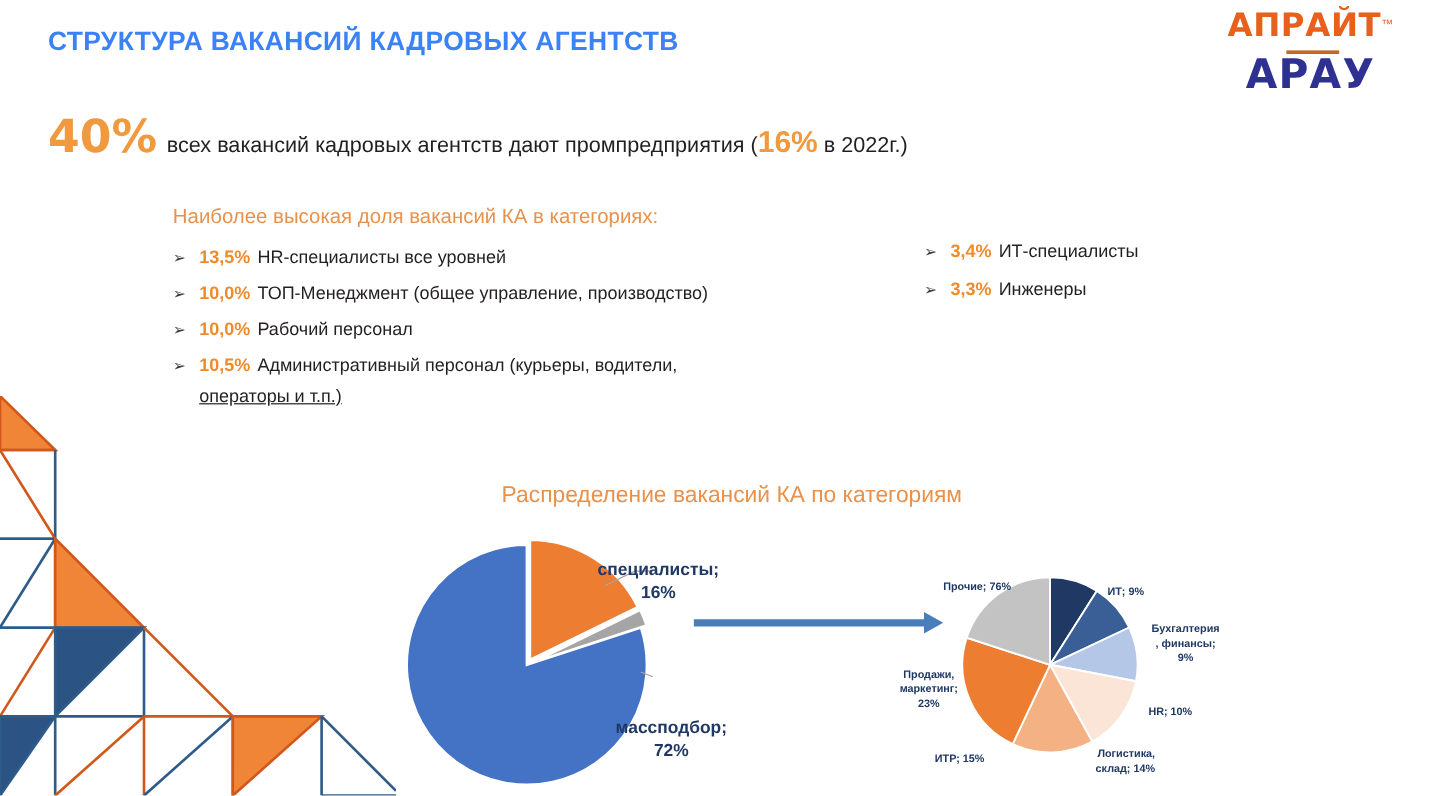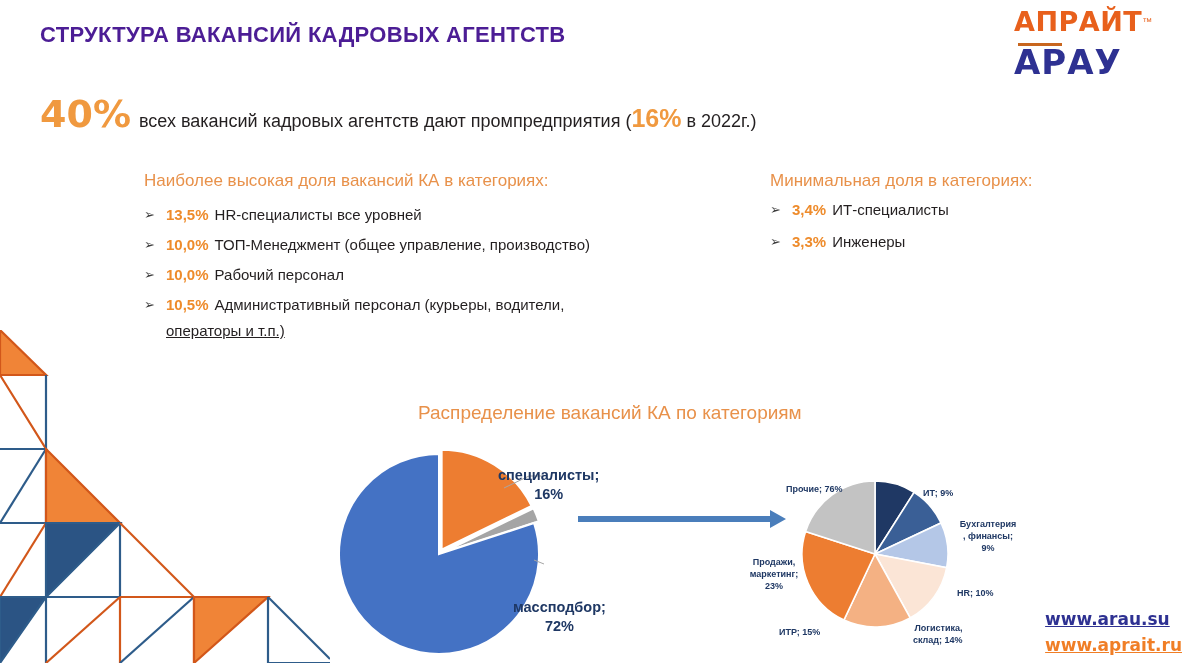--- a/index.html
+++ b/index.html
@@ -10,23 +10,23 @@
   }
   .slide{position:absolute;left:0;top:0;width:1200px;height:663px;}
 
   
   #deco{position:absolute;left:0;top:330px;width:330px;height:333px;z-index:0;}
 
   
   .title{
     position:absolute;left:40px;top:22px;
     font-size:22px;font-weight:bold;letter-spacing:.3px;
-    color:#4c1d95;white-space:nowrap;
-  }
-  .logo{position:absolute;right:6px;top:6px;text-align:left;width:180px;}
+    color:#3b82f6;white-space:nowrap;
+  }
+  .logo{position:absolute;right:18px;top:6px;text-align:center;width:180px;}
   .logo-top{position:relative;display:block;height:34px;}
   .logo-apr{
     font-size:27px;font-weight:bold;color:#E8601C;letter-spacing:.5px;
     font-family:"DejaVu Sans",sans-serif;
   }
   .logo-tm{font-size:10px;color:#E8601C;vertical-align:super;}
   .logo-rule{
     display:inline-block;width:44px;height:3px;background:#C8661E;
     vertical-align:middle;margin-left:4px;margin-bottom:4px;
   }
@@ -162,21 +162,20 @@
     </div>
 
     <div class="bullet">
       <span class="arrow">➢</span>
       <span class="pct">10,5%</span>
       <span class="txt">Административный персонал (курьеры, водители,</span>
     </div>
     <div class="cont-line">операторы и т.п.)</div>
   </div>
 
-  <div class="col-head" id="head-right">Минимальная доля в категориях:</div>
   <div class="bullets" id="bul-right">
     <div class="bullet">
       <span class="arrow">➢</span>
       <span class="pct">3,4%</span>
       <span class="txt">ИТ-специалисты</span>
     </div>
     <div class="bullet">
       <span class="arrow">➢</span>
       <span class="pct">3,3%</span>
       <span class="txt">Инженеры</span>
@@ -228,18 +227,14 @@
     <span>склад; 14%</span>
   </div>
   <div class="lbl lbl2" style="left:779px;top:626px;">ИТР; 15%</div>
   <div class="lbl lbl2" style="left:745px;top:556px;text-align:center;width:58px;">
     <span>Продажи,</span><br>
     <span>маркетинг;</span><br>
     <span>23%</span>
   </div>
   <div class="lbl lbl2" style="left:786px;top:483px;">Прочие; 76%</div>
 
-  <div class="urls">
-    <a class="url-a" href="#">www.arau.su</a>
-    <a class="url-b" href="#">www.aprait.ru</a>
-  </div>
 
 </div>
 
 </body></html>

